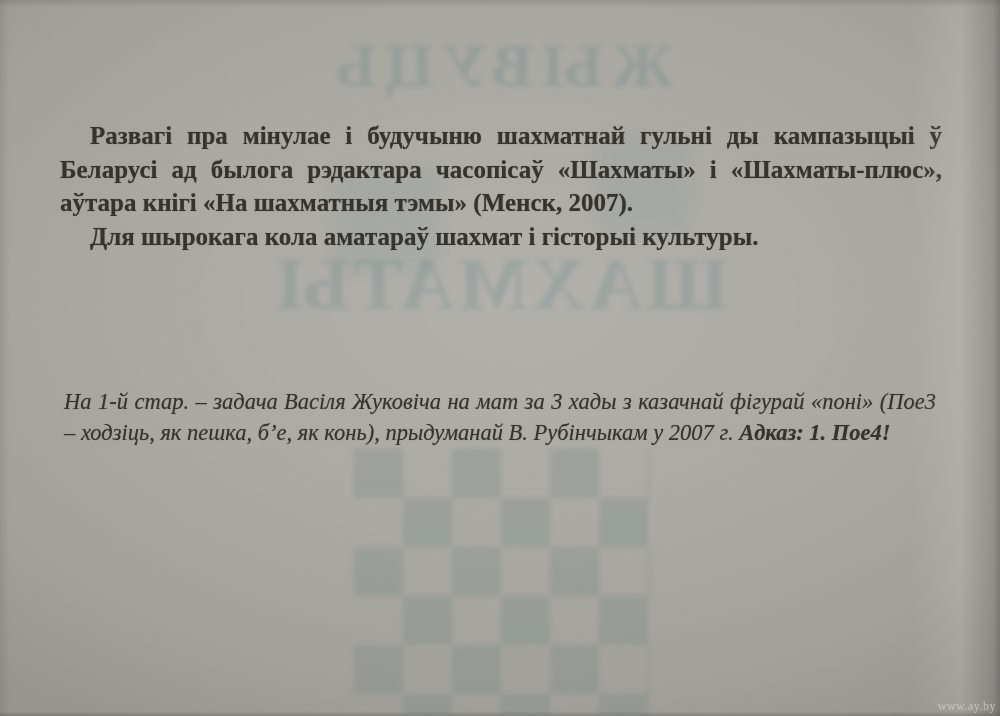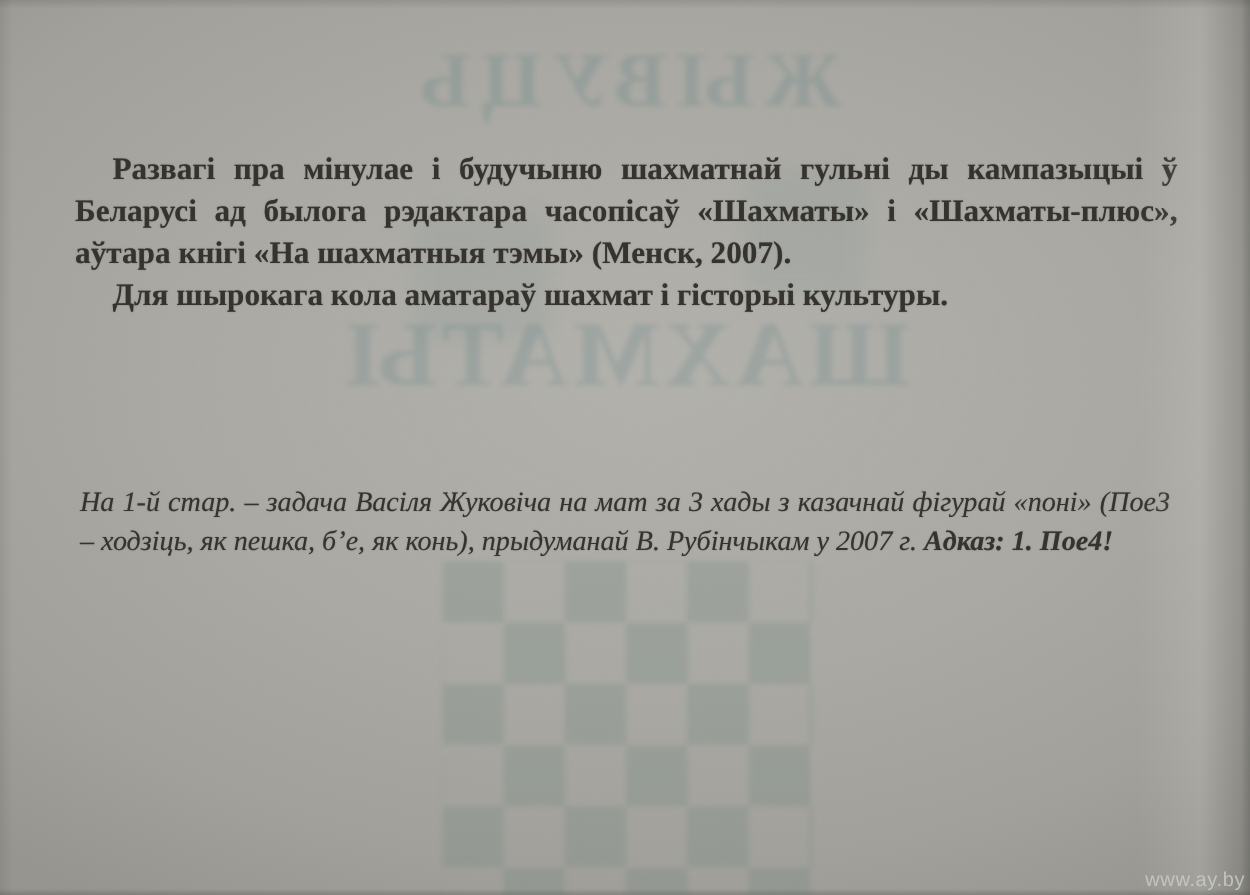--- a/index.html
+++ b/index.html
@@ -61,22 +61,22 @@
     position:absolute;inset:0;pointer-events:none;
     background:
       linear-gradient(180deg, rgba(55,55,50,0.16) 0, rgba(55,55,50,0) 7px),
       linear-gradient(0deg,   rgba(45,45,40,0.22) 0, rgba(45,45,40,0) 5px),
       linear-gradient(90deg,  rgba(45,45,40,0.10) 0, rgba(45,45,40,0) 10px),
       linear-gradient(270deg, rgba(35,35,32,0.16) 0, rgba(35,35,32,0) 7px),
       linear-gradient(90deg, rgba(0,0,0,0) 91%, rgba(255,255,255,0.10) 96%, rgba(25,25,22,0.14) 99.7%);
   }
   .watermark{
     position:absolute;right:4px;bottom:2px;
-    font-family:Liberation Sans, sans-serif;
-    font-size:16px;letter-spacing:.5px;
+    font-family:Liberation Serif, serif;
+    font-size:12px;letter-spacing:.5px;
     color:#caccc8;opacity:.85;
   }
 </style>
 </head>
 <body>
 
 <div id="photo">
 
   <div class="showthrough show-top">
     <span class="mirror">ЖЫВУЦЬ</span>

